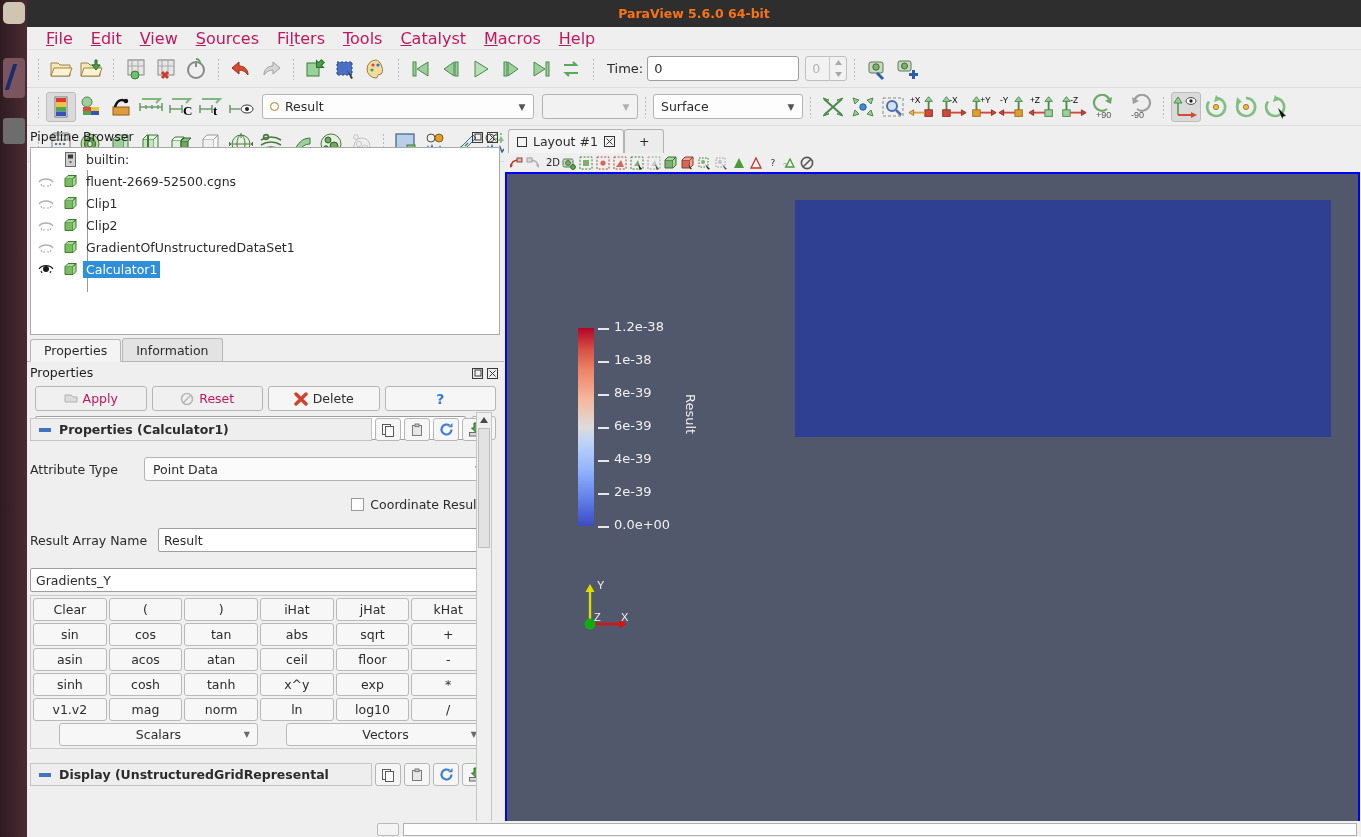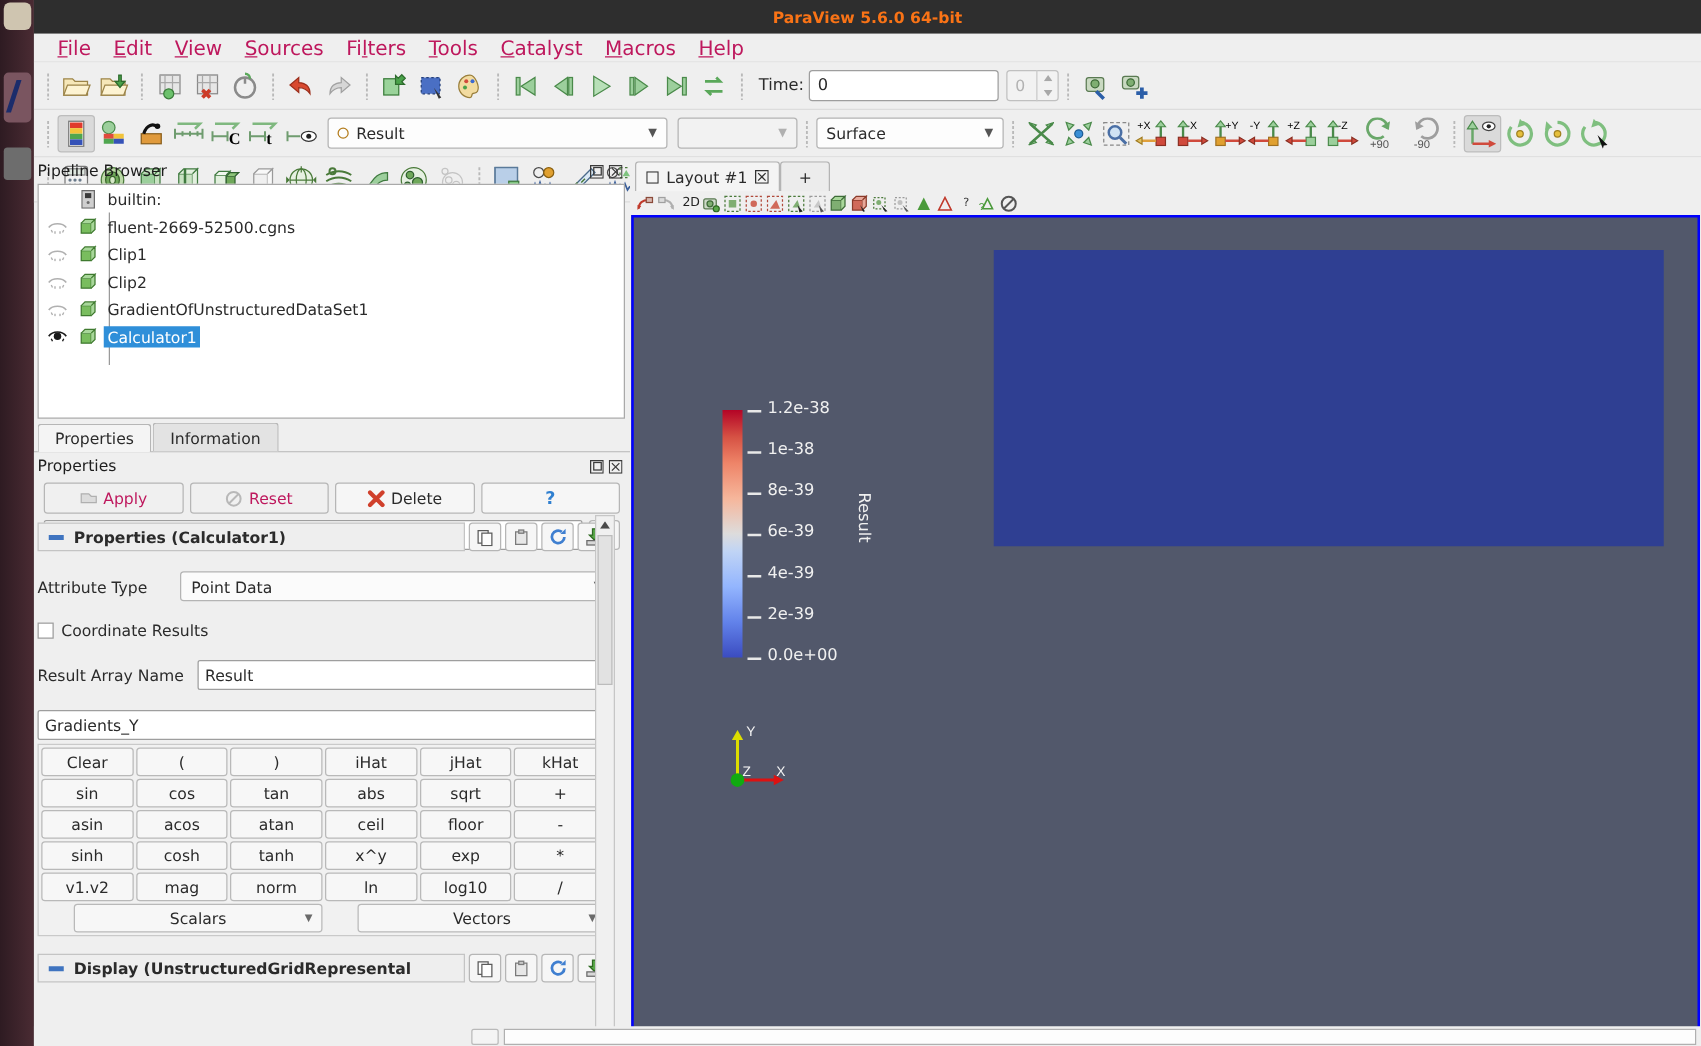--- a/index.html
+++ b/index.html
@@ -107,21 +107,21 @@
   #propscroll { position:absolute; left:3px; top:56px; width:458px; height:416px; }
 
   .sect-header { display:flex; align-items:center; gap:3px; margin-bottom:2px; }
   .sect-title { flex:1; height:23px; background:#eeeeee; border:1px solid #c4c4c4;
                 display:flex; align-items:center; padding-left:8px; gap:8px;
                 font-size:12.5px; font-weight:bold; overflow:hidden; white-space:nowrap; }
   .minus { width:12px; height:4px; background:#3f74c0; flex:0 0 auto; }
   .sbtn { width:26px; height:23px; background:#f6f6f6; border:1px solid #b6b6b6; border-radius:3px;
           display:flex; align-items:center; justify-content:center; flex:0 0 auto; }
 
-  .prow { display:flex; align-items:center; margin-top:16px; }
+  .prow { display:flex; align-items:center; margin-top:16px;justify-content:flex-end; }
   .plab { font-size:12.5px; white-space:nowrap; }
   .pcombo { height:24px; background:#fbfbfb; border:1px solid #b4b4b4; border-radius:3px;
             display:flex; align-items:center; padding:0 5px 0 8px; font-size:12.5px; }
   .ptext { height:24px; background:#ffffff; border:1px solid #9e9e9e; border-radius:2px;
            display:flex; align-items:center; padding:0 5px; font-size:12.5px; }
   .cbox { width:13px; height:13px; border:1px solid #9b9b9b; background:#fff; margin-right:6px; flex:0 0 auto; }
 
   
   #keypad { margin-top:3px; border:1px solid #c9c9c9; background:#f1f1f1; padding:1px; }
   .kp-row { display:flex; }

